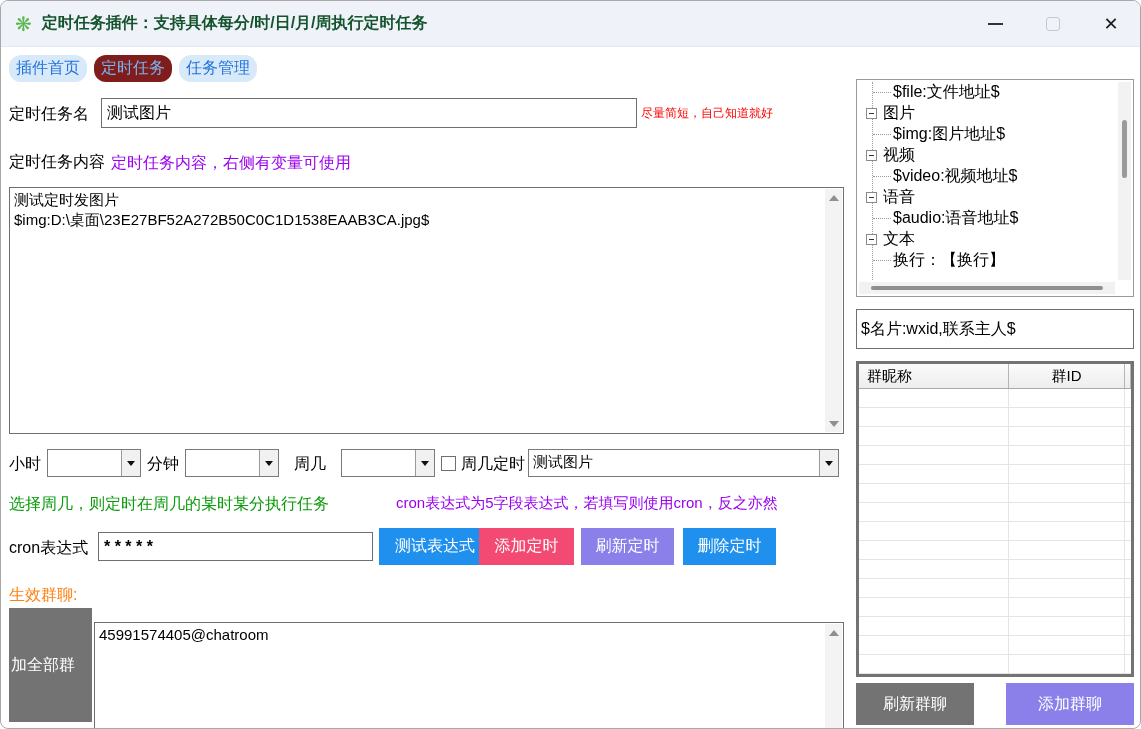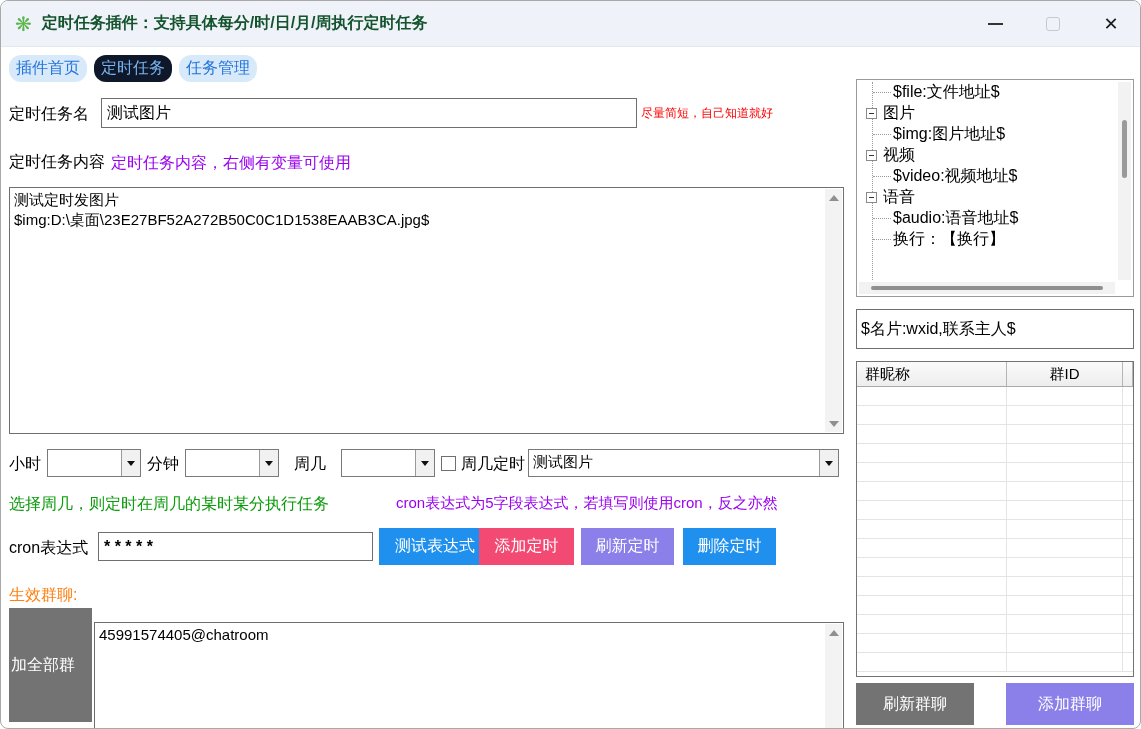--- a/index.html
+++ b/index.html
@@ -19,21 +19,21 @@
   .title-text{ font-size:16px; color:#14532d; font-weight:bold; }
   .win-controls{ position:absolute; right:0; top:0; height:46px; display:flex; }
   .win-btn{ width:58px; height:46px; display:flex; align-items:center; justify-content:center; cursor:pointer; color:#222; font-size:15px; }
   .min-glyph{ display:block; width:15px; height:0; border-top:2px solid #333; }
   .max-glyph{ display:block; width:14px; height:14px; border:1.5px solid #c9c9c9; border-radius:3px; }
   .close-glyph{ font-size:18px; color:#1b1b1b; }
 
   
   .tabs{ position:absolute; left:8px; top:54px; display:flex; gap:7px; }
   .tab{ font-size:16px; padding:3px 7px; background:#d8e9fa; color:#2374db; cursor:pointer;border-radius:12px; }
-  .tab.active{ background:#0f172a; color:#79b4ef; }
+  .tab.active{ background:#7f1d1d; color:#79b4ef; }
 
   
   .lbl{ position:absolute; font-size:16px; color:#000; }
   .sunken{ background:#fff; border:1px solid #6f6f6f; }
   input.text{ position:absolute; font-size:16px; padding:2px 5px; outline:none; font-family:inherit; }
   .hint{ position:absolute; font-size:15px; }
   .red{ color:#fe0000; } .purple{ color:#9a00f0; } .green{ color:#0c9b0c; } .orange-text{ color:#ff8114; }
 
   .combo{ position:absolute; height:28px; background:#fff; border:1px solid #7a7a7a; display:flex; }
   .combo-value{ flex:1; font-size:15px; padding:3px 4px; overflow:hidden; white-space:nowrap; }
@@ -71,21 +71,21 @@
   .tree-sb-y{ position:absolute; right:2px; top:2px; width:13px; bottom:16px; background:#f2f2f2; }
   .tree-sb-thumb{ position:absolute; left:4px; width:5px; top:38px; height:58px; background:#9a9a9a; border-radius:3px; }
   .tree-sb-x{ position:absolute; left:2px; right:18px; bottom:2px; height:12px; background:#f2f2f2; }
   .tree-sb-xthumb{ position:absolute; top:4px; height:4px; left:12px; right:12px; background:#8f8f8f; border-radius:2px; }
 
   .card-box{ position:absolute; left:855px; top:308px; width:278px; height:40px;
              background:#fff; border:1px solid #6f6f6f; display:flex; align-items:center;
              font-size:16px; padding-left:4px; }
 
   .gtable{ position:absolute; left:855px; top:360px; width:278px; height:316px;
-           background:#fff; border:1px solid #737373; }
+           background:#fff; border:3px solid #737373; }
   .gthead{ position:absolute; left:0; top:0; right:0; height:25px; display:flex;
            background:#f1f1f1; border-bottom:1px solid #a9a9a9; }
   .gth{ font-size:15px; display:flex; align-items:center; border-right:1px solid #b5b5b5;
         background:linear-gradient(#fbfbfb,#ededed); }
   .gth1{ width:150px; padding-left:8px; }
   .gth2{ width:116px; justify-content:center; }
   .gth3{ flex:1; }
   .gtbody{ position:absolute; left:0; top:25px; right:0; bottom:0; overflow:hidden; }
   .trow{ height:19px; border-bottom:1px solid #e4e4e4; display:flex; }
   .tc1{ width:150px; border-right:1px solid #e4e4e4; }
@@ -199,20 +199,24 @@
         <div class="tree-row leaf">
           <span class="tree-label">$video:视频地址$</span>
         </div>
         <div class="tree-row node">
           <span class="minus-box"></span>
           <span class="tree-label">语音</span>
         </div>
         <div class="tree-row leaf">
           <span class="tree-label">$audio:语音地址$</span>
         </div>
+        <div class="tree-row node">
+          <span class="minus-box"></span>
+          <span class="tree-label">文本</span>
+        </div>
         <div class="tree-row leaf">
           <span class="tree-label">换行：【换行】</span>
         </div>
       </div>
     <div class="tree-sb-y">
         <div class="tree-sb-thumb"></div>
       </div>
     <div class="tree-sb-x">
         <div class="tree-sb-xthumb"></div>
       </div>

